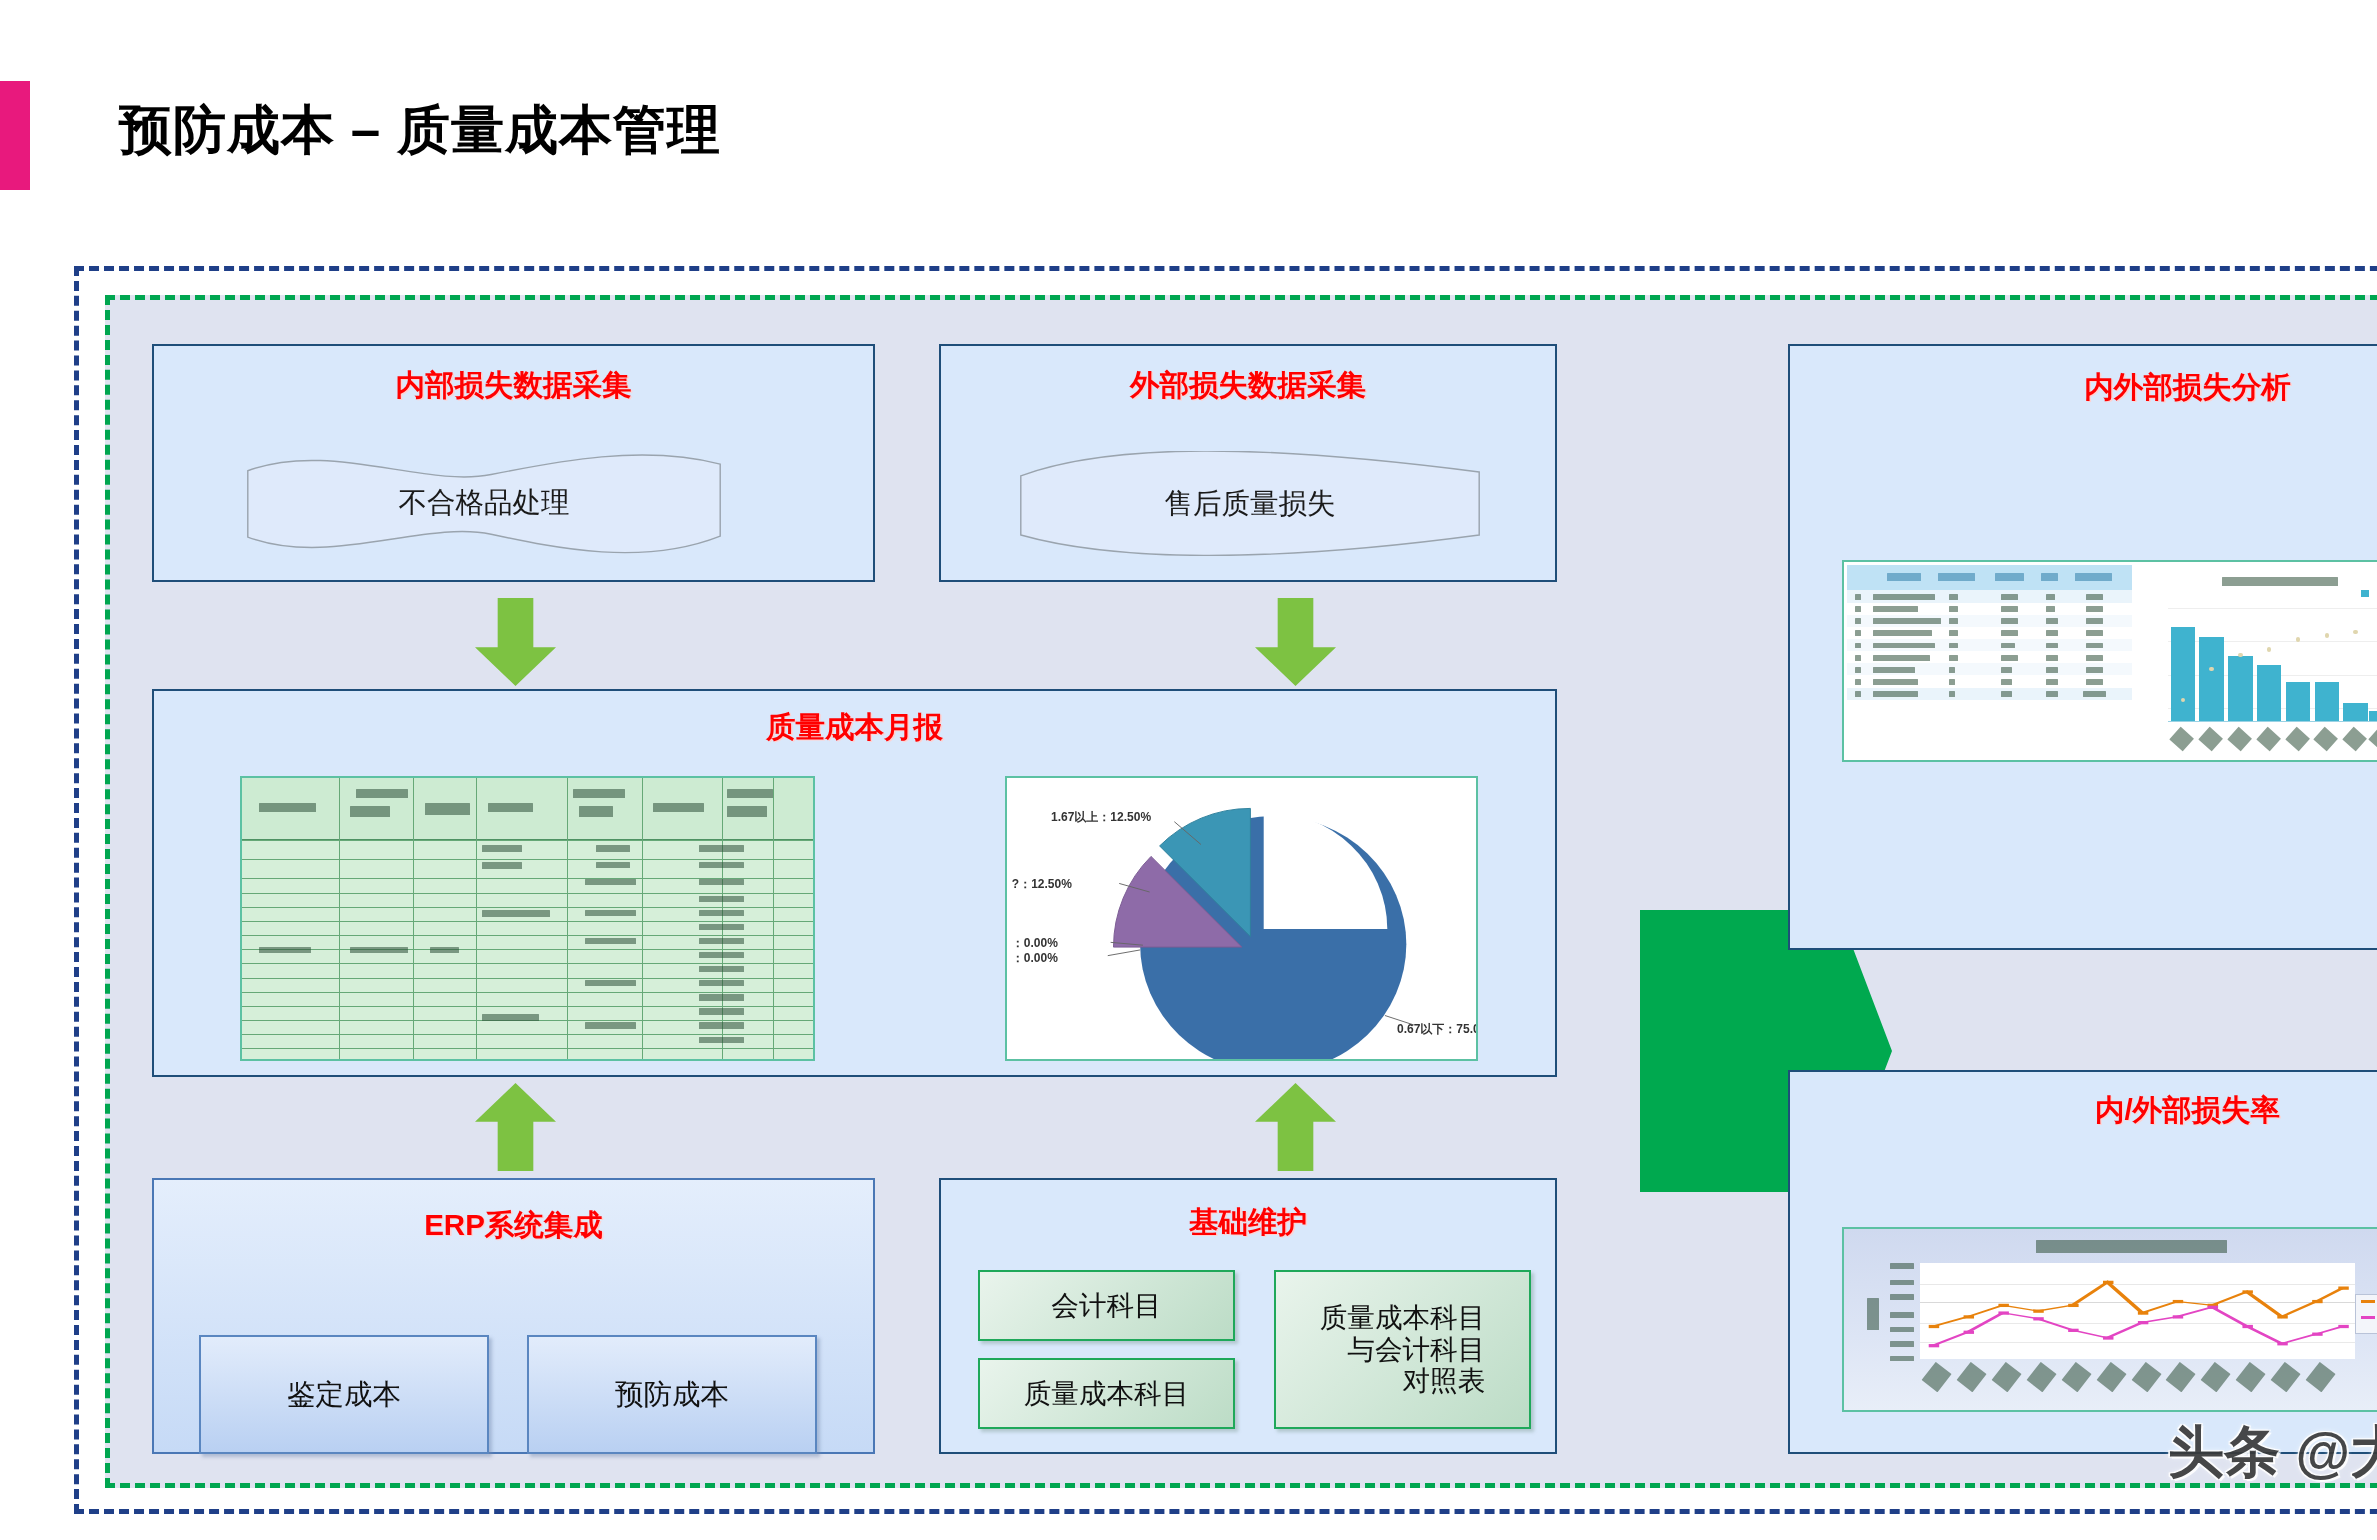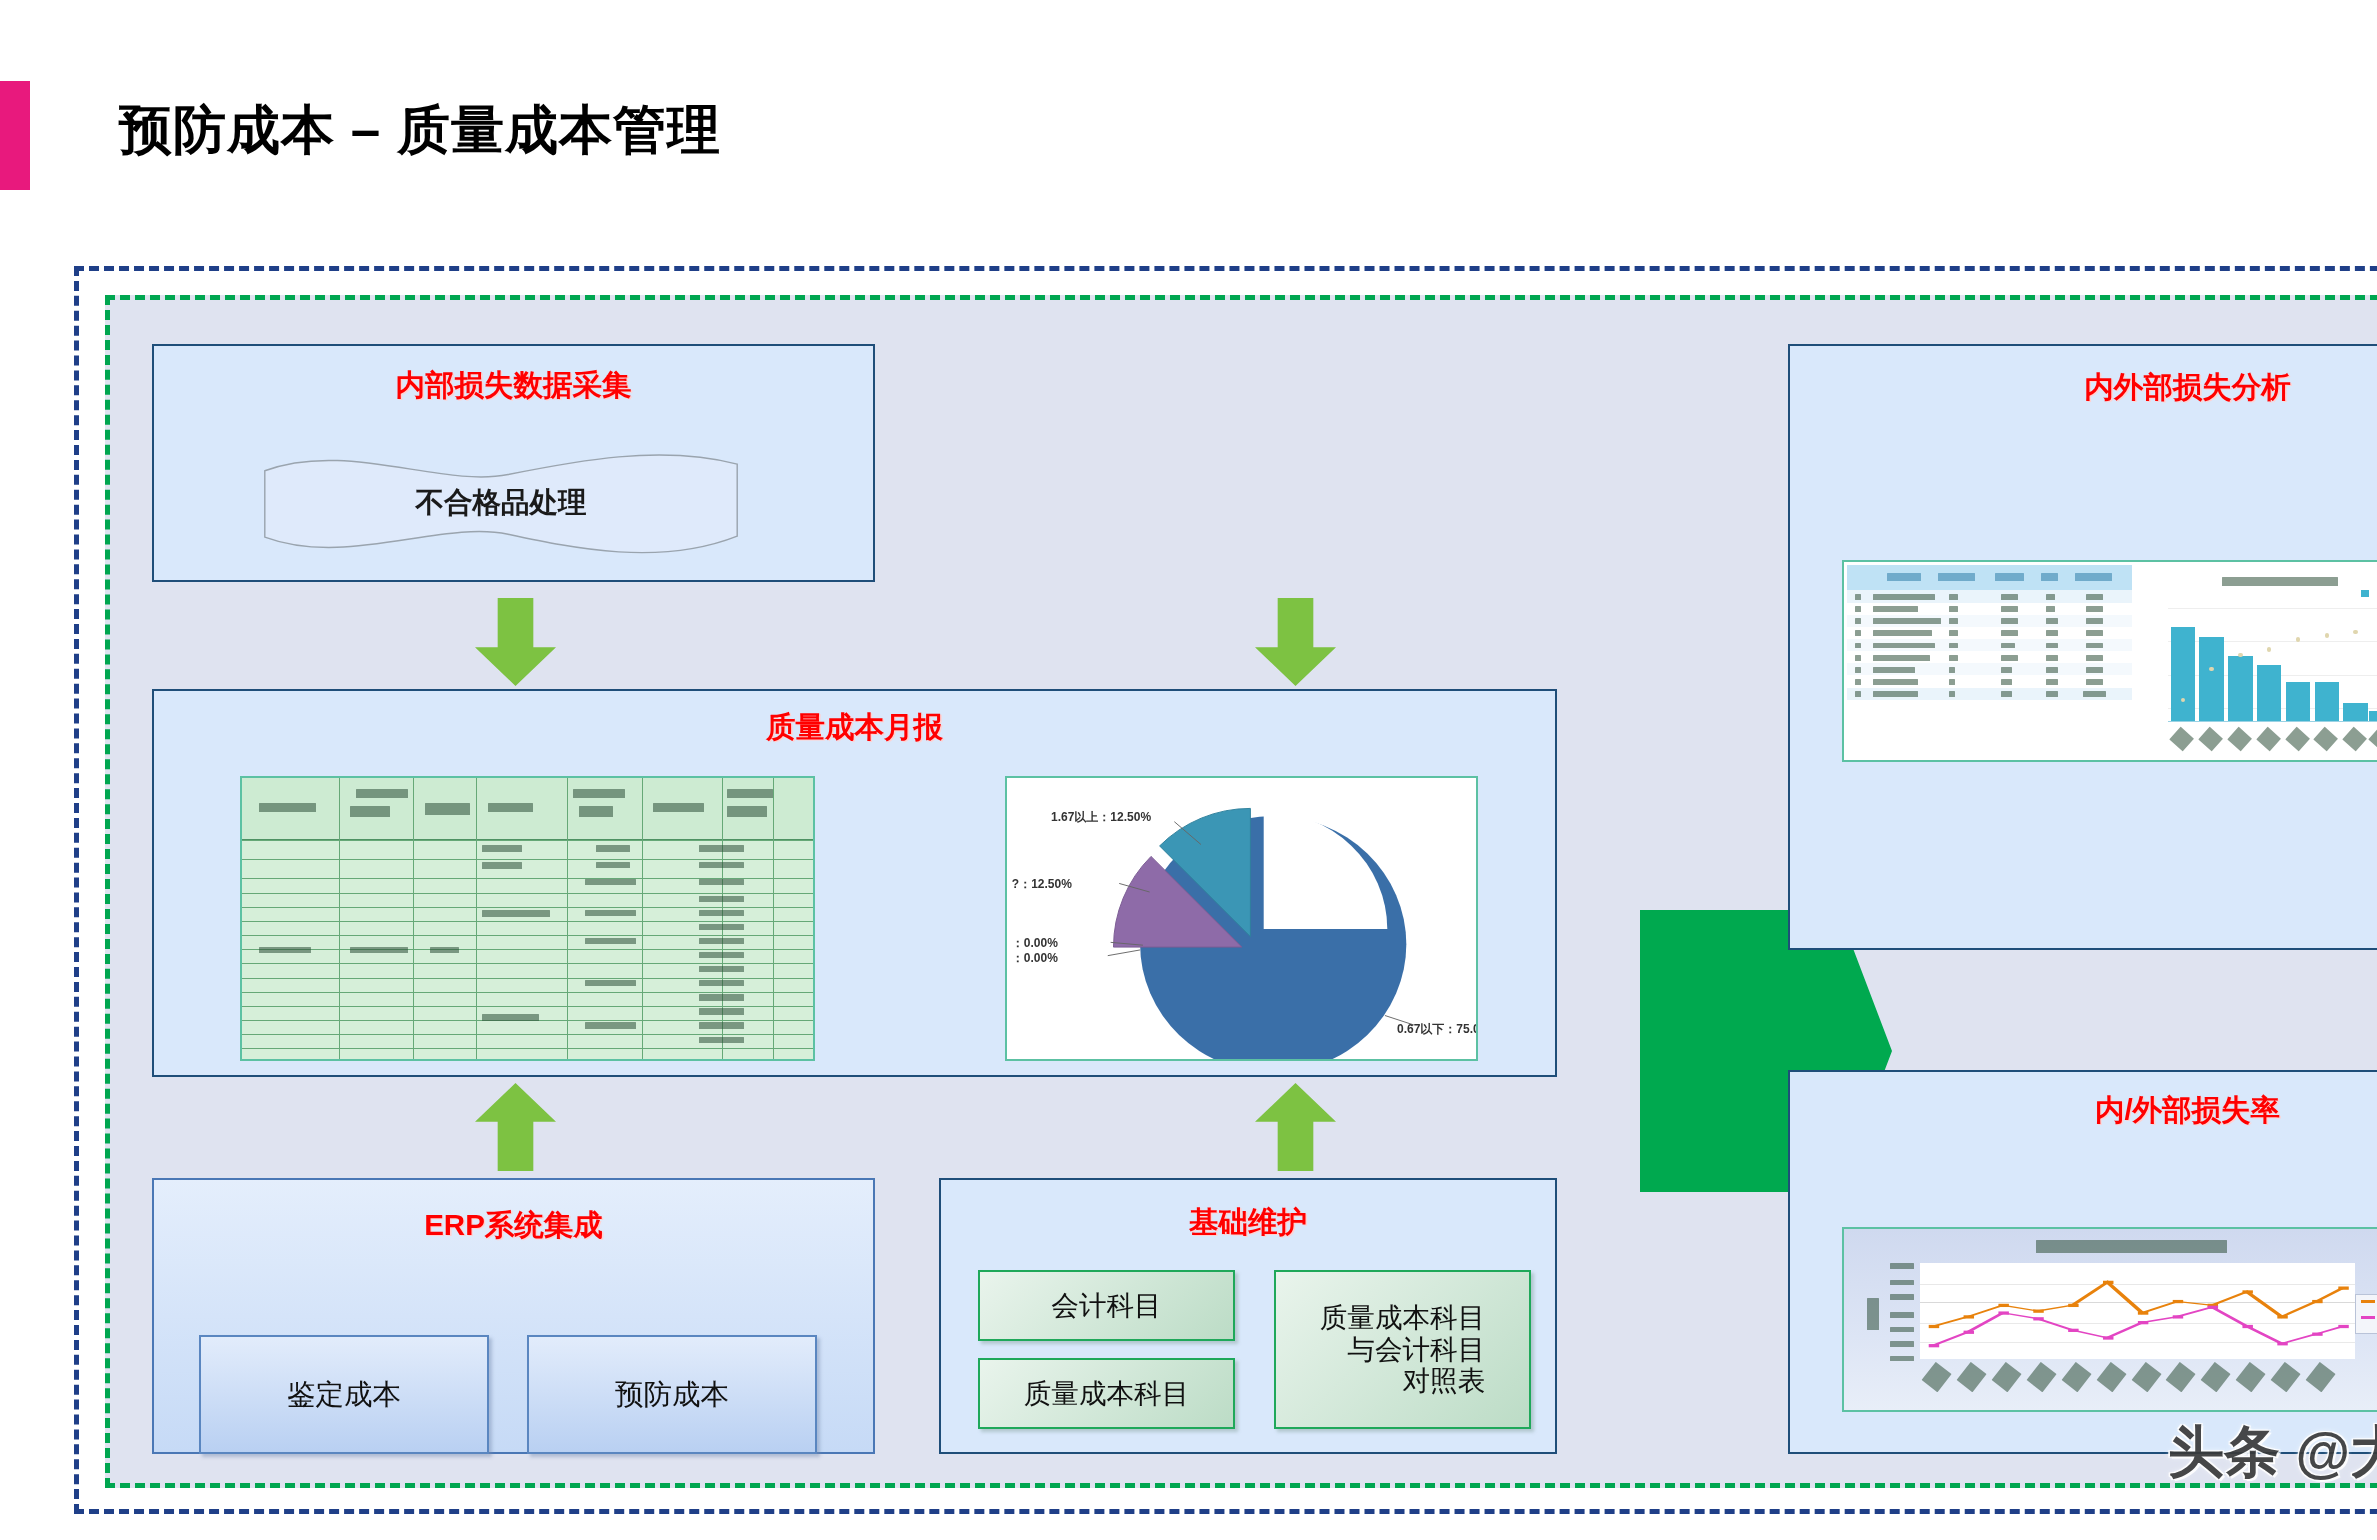--- a/index.html
+++ b/index.html
@@ -150,29 +150,39 @@
 <div id="slide">
 
   <div class="title-bar-accent"></div>
   <div class="slide-title">预防成本 – 质量成本管理</div>
 
   <div class="frame-inner"></div>
   <div class="frame-outer"></div>
 
   <div class="panel" style="left:152px; top:344px; width:723px; height:238px;">
     <div class="panel-title" style="top:20px;">内部损失数据采集</div>
-    <div class="ribbon" style="left:107px; top:102px; width:480px; height:109px;font-weight:bold;">
+    <div class="ribbon" style="left:90px; top:102px; width:480px; height:109px;">
       <svg viewBox="0 0 1010 230" preserveAspectRatio="none">
         <path d="M8,48 C180,-16 380,84 520,56 C660,28 840,-8 1002,34
                  L1002,186 C840,250 660,212 520,182 C380,152 180,252 8,188 Z" fill="#dfeafb" stroke="#9aa4ae" stroke-width="3"></path>
       </svg>
       <span class="ribbon-label">不合格品处理</span>
     </div>
   </div>
 
+  <div class="panel" style="left:939px; top:344px; width:618px; height:238px;">
+    <div class="panel-title" style="top:20px;">外部损失数据采集</div>
+    <div class="ribbon" style="left:76px; top:105px; width:466px; height:105px;">
+      <svg viewBox="0 0 980 220" preserveAspectRatio="none">
+        <path d="M8,52 C200,-18 520,-14 972,44
+                 L972,176 C520,236 200,230 8,176 Z" fill="#dfeafb" stroke="#9aa4ae" stroke-width="3"></path>
+      </svg>
+      <span class="ribbon-label">售后质量损失</span>
+    </div>
+  </div>
 
   <div class="arrow-down" style="left:475px; top:598px; width:81px; height:88px;"></div>
   <div class="arrow-down" style="left:1255px; top:598px; width:81px; height:88px;"></div>
 
   <div class="panel" style="left:152px; top:689px; width:1405px; height:388px;">
     <div class="panel-title" style="top:16.6px;">质量成本月报</div>
 
     <div class="art art-green-border" style="left:86px; top:85px; width:575px; height:285px;">
       <div class="mini-table">
         <div class="hdr"></div>

